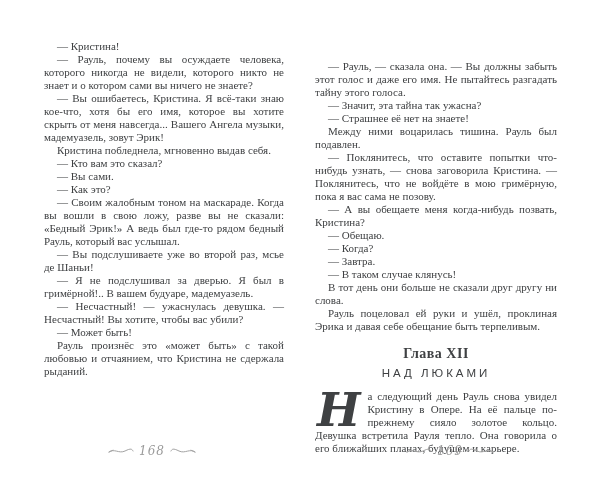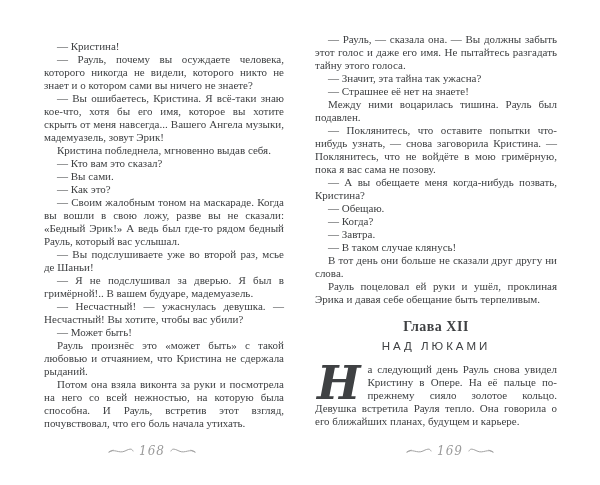--- a/index.html
+++ b/index.html
@@ -19,21 +19,21 @@
     height: 485px;
     background: var(--page-bg, #ffffff);
   }
   .page {
     width: 300px;
     height: 485px;
     position: relative;
     box-sizing: border-box;
   }
   .page.left  { padding: 40px 16px 0 44px; }
-  .page.right { padding: 33px 43px 0 15px; }
+  .page.right { padding: 60px 43px 0 15px; }
 
   .page p {
     margin: 0;
     font-size: 11px;
     line-height: 13px;
     text-align: justify;
     text-indent: 13px;
     color: var(--text-color, #3f4143);
   }
 
@@ -99,21 +99,20 @@
     <p>Кристина побледнела, мгновенно выдав себя.</p>
     <p>— Кто вам это сказал?</p>
     <p>— Вы сами.</p>
     <p>— Как это?</p>
     <p>— Своим жалобным тоном на маскараде. Когда вы вошли в свою ложу, разве вы не сказали: «Бедный Эрик!» А ведь был где-то рядом бедный Рауль, который вас услышал.</p>
     <p>— Вы подслушиваете уже во второй раз, мсье де Шаньи!</p>
     <p>— Я не подслушивал за дверью. Я был в гримёрной!.. В вашем будуаре, мадемуазель.</p>
     <p>— Несчастный! — ужаснулась девушка. — Несчастный! Вы хотите, чтобы вас убили?</p>
     <p>— Может быть!</p>
     <p>Рауль произнёс это «может быть» с такой любовью и отчаянием, что Кристина не сдержала рыданий.</p>
-    <p>Потом она взяла виконта за руки и посмотрела на него со всей нежностью, на которую была способна. И Рауль, встретив этот взгляд, почувствовал, что его боль начала утихать.</p>
 
     <div class="folio">
       <svg class="swash" width="26" height="8" viewBox="0 0 26 8">
         <path d="M1 5 C 6 1, 11 7, 17 4 S 24 2, 25 4" fill="none" stroke="#a3a3a3" stroke-width="1" stroke-linecap="round"></path>
         <path d="M1 5 L 5 3.2" fill="none" stroke="#a3a3a3" stroke-width="1" stroke-linecap="round"></path>
       </svg>
       <span class="folio-num">168</span>
       <svg class="swash mirror" width="26" height="8" viewBox="0 0 26 8">
         <path d="M1 5 C 6 1, 11 7, 17 4 S 24 2, 25 4" fill="none" stroke="#a3a3a3" stroke-width="1" stroke-linecap="round"></path>
         <path d="M1 5 L 5 3.2" fill="none" stroke="#a3a3a3" stroke-width="1" stroke-linecap="round"></path>

